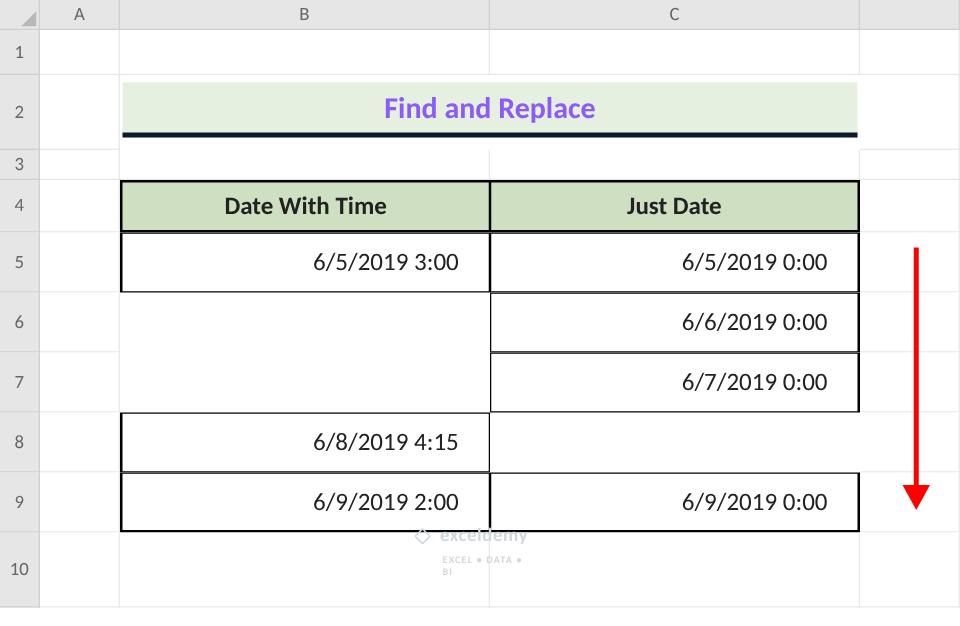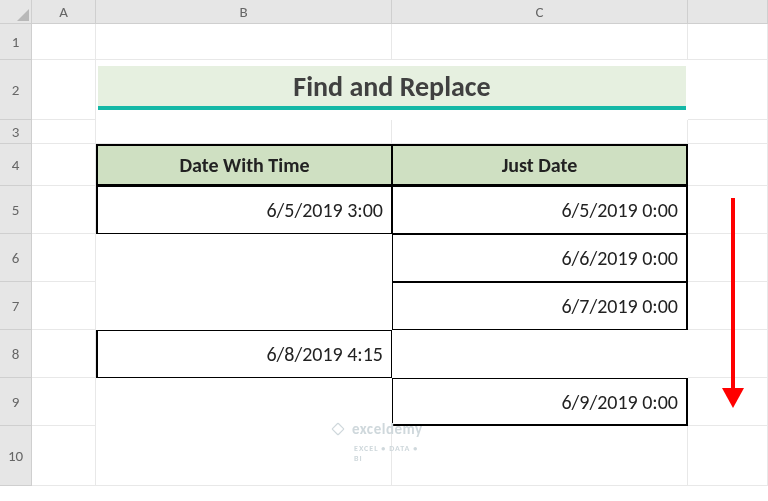--- a/index.html
+++ b/index.html
@@ -58,42 +58,42 @@
     border-left: 12px solid transparent;
     border-bottom: 12px solid #b8b8b8;
   }
   .title-box {
     grid-column: 3 / 5;
     grid-row: 3;
     background: #e6f0e0;
     display: flex;
     align-items: center;
     justify-content: center;
-    font-size: 28px;
+    font-size: 24px;
     font-weight: bold;
-    color: #404040;
-    border-bottom: 4px solid #14b8a6;
+    color: #8b5cf6;
+    border-bottom: 4px solid #0f172a;
     margin: 6px 2px 10px 2px;
   }
   .table-hdr {
     background: #cfe0c2;
     border: 1px solid #000;
     display: flex;
     align-items: center;
     justify-content: center;
     font-size: 20px;
     font-weight: bold;
     color: #222;
   }
   .table-cell {
     border: 1px solid #000;
     display: flex;
     align-items: center;
     justify-content: flex-end;
-    padding-right: 8px;
+    padding-right: 24px;
     font-size: 20px;
     color: #222;
     background: #fff;
   }
   .table-cell.bleft { border-left: 2px solid #000; }
   .table-cell.bright { border-right: 2px solid #000; }
   .range-outer { border: 2px solid #000; }
   .arrow-wrap {
     position: absolute;
     right: 24px;
@@ -201,20 +201,21 @@
 
   <div class="cell" style="grid-column:2;grid-row:8"></div>
   <div class="table-cell bright" style="grid-column:4;grid-row:8">6/7/2019 0:00</div>
   <div class="cell" style="grid-column:5;grid-row:8"></div>
 
   <div class="cell" style="grid-column:2;grid-row:9"></div>
   <div class="table-cell bleft" style="grid-column:3;grid-row:9">6/8/2019 4:15</div>
   <div class="cell" style="grid-column:5;grid-row:9"></div>
 
   <div class="cell" style="grid-column:2;grid-row:10"></div>
+  <div class="table-cell bleft" style="grid-column:3;grid-row:10;border-bottom:2px solid #000">6/9/2019 2:00</div>
   <div class="table-cell bright" style="grid-column:4;grid-row:10;border-bottom:2px solid #000">6/9/2019 0:00</div>
   <div class="cell" style="grid-column:5;grid-row:10"></div>
 
   <div class="cell" style="grid-column:2;grid-row:11"></div>
   <div class="cell" style="grid-column:3;grid-row:11"></div>
   <div class="cell" style="grid-column:4;grid-row:11"></div>
   <div class="cell" style="grid-column:5;grid-row:11"></div>
 
 </div>
 

